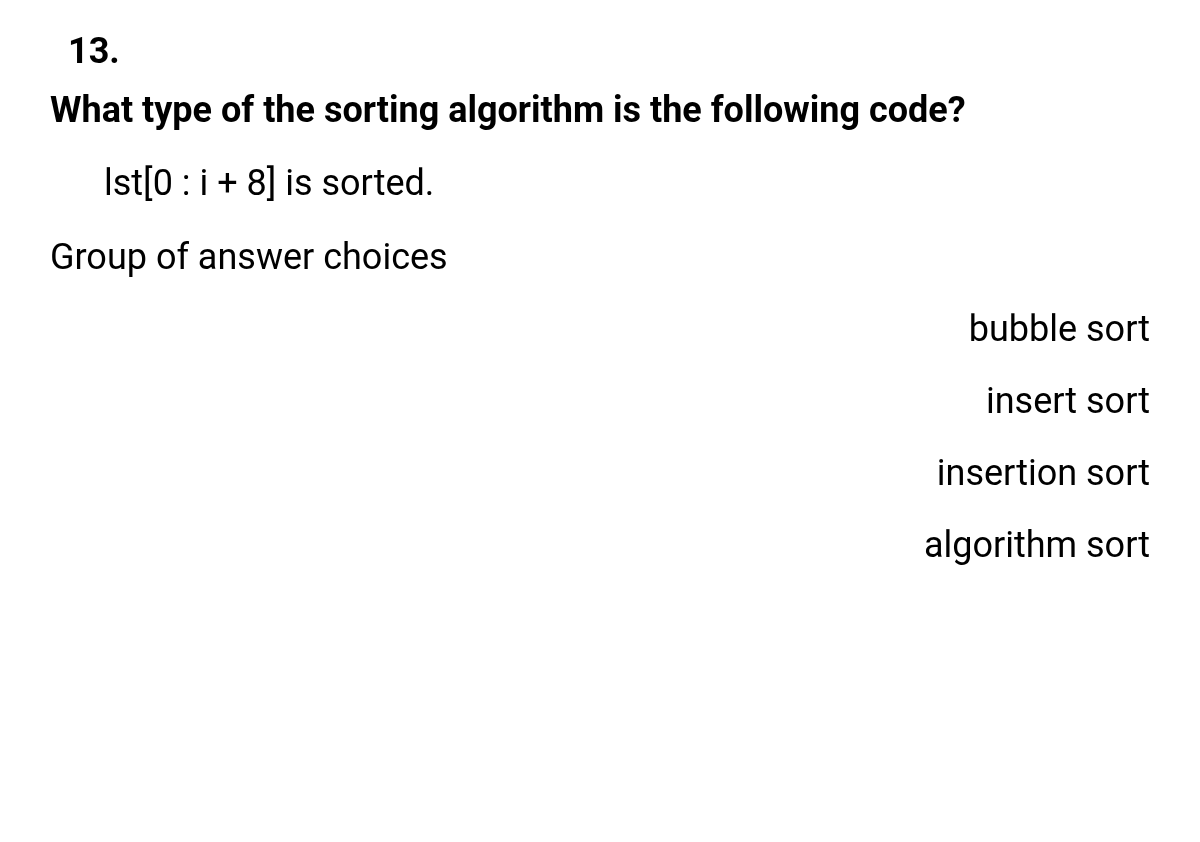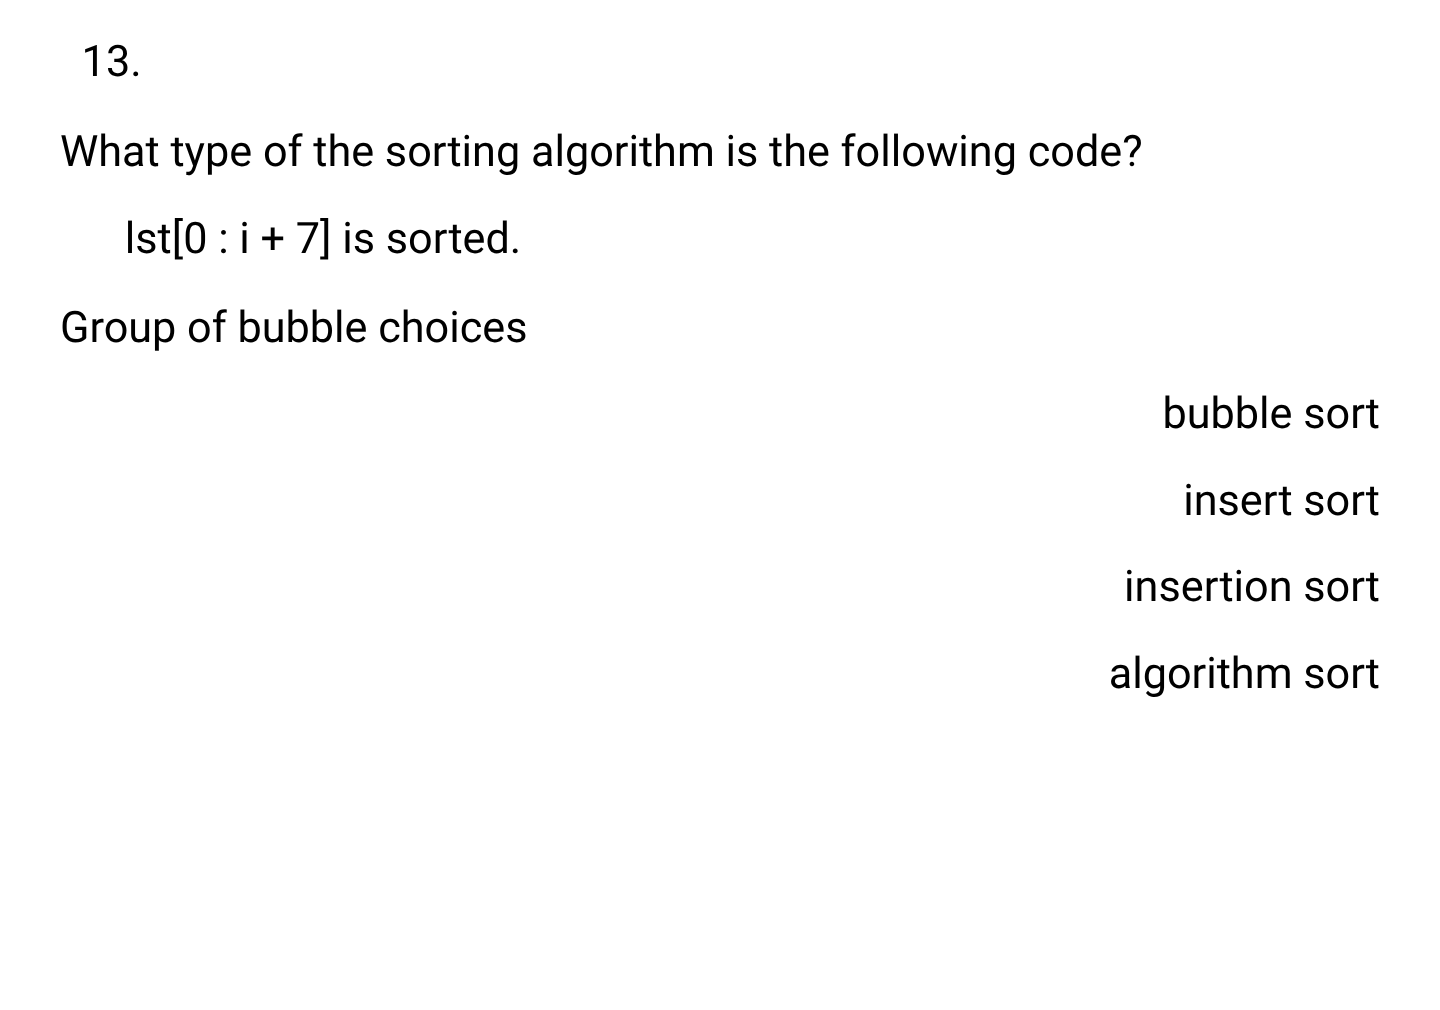--- a/index.html
+++ b/index.html
@@ -10,29 +10,29 @@
     body {
       background: #ffffff;
       font-family: -apple-system, BlinkMacSystemFont, "Segoe UI", Roboto, Helvetica, Arial, sans-serif;
       width: 1200px;
       height: 842px;
       padding: 30px 50px;
       color: #000000;
     }
     .question-number {
       font-size: 36px;
-      margin-bottom: 30px;
+      margin-bottom: 14px;
       margin-left: 18px;
-      font-weight: 400;
+      font-weight: 700;
     }
     .question-text {
       font-size: 36px;
       line-height: 1.35;
       margin-bottom: 25px;
-      font-weight: 400;
+      font-weight: 700;
     }
     .code-block {
       font-size: 36px;
       line-height: 1.3;
       margin-bottom: 30px;
       margin-left: -16px;
     }
     .code-line1 {
       margin-bottom: 0;
     }
@@ -55,21 +55,21 @@
     }
   </style>
 </head>
 <body>
 
 <div class="question-number">13.</div>
 
 <div class="question-text">What type of the sorting algorithm is the following code?</div>
 
 <div class="code-block">
-  <div class="code-indent">lst[0 : i + 7] is sorted.</div>
+  <div class="code-indent">lst[0 : i + 8] is sorted.</div>
 </div>
 
-<div class="choices-header">Group of bubble choices</div>
+<div class="choices-header">Group of answer choices</div>
 
 <div class="choice-item">bubble sort</div>
 <div class="choice-item">insert sort</div>
 <div class="choice-item">insertion sort</div>
 <div class="choice-item">algorithm sort</div>
 
 </body></html>

